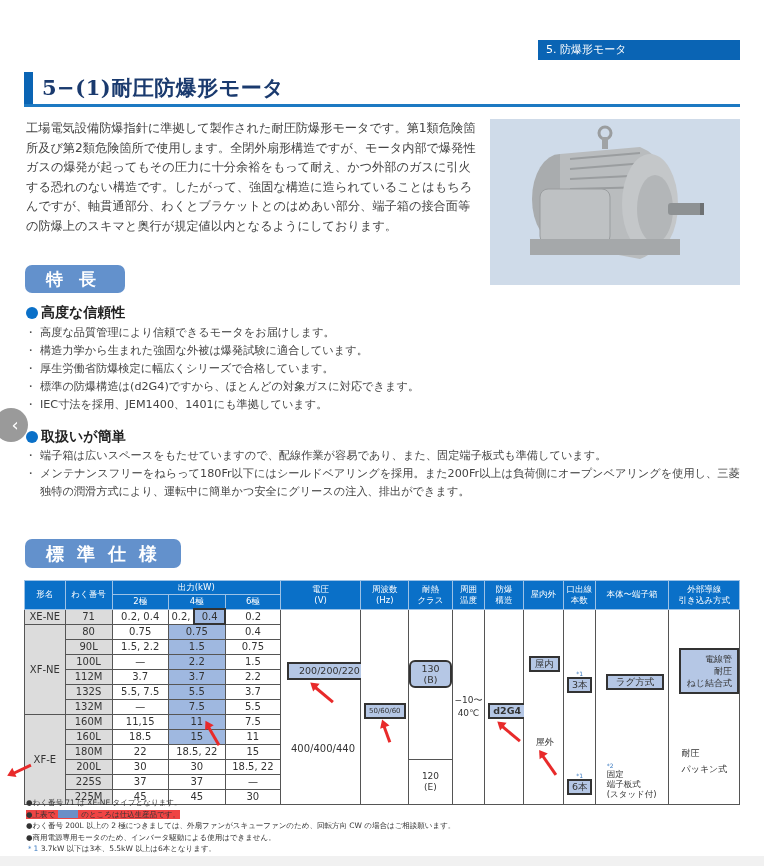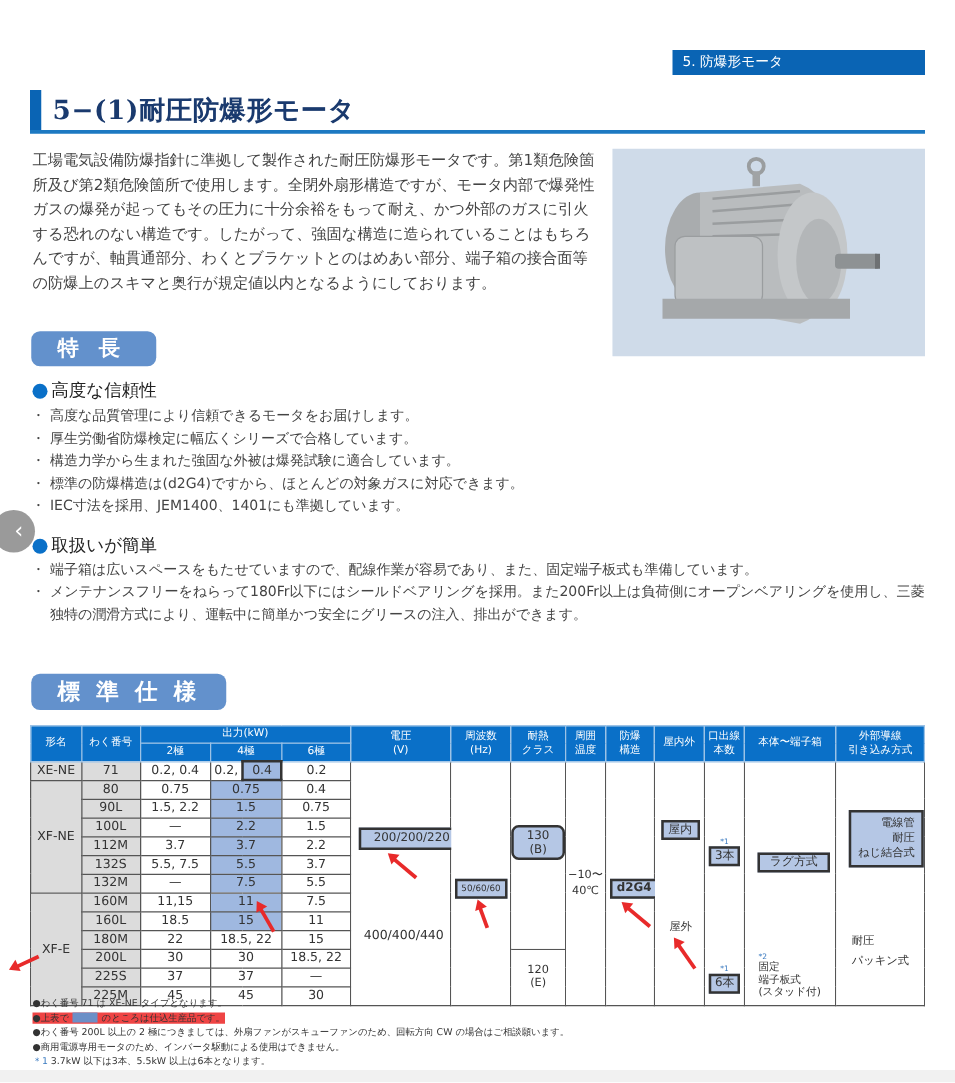--- a/index.html
+++ b/index.html
@@ -17,21 +17,21 @@
 
   .intro { position: absolute; left: 26px; top: 119px; width: 450px; font-size: 12.2px; line-height: 19.5px; color: #444; }
 
   .photo { position: absolute; left: 490px; top: 119px; width: 250px; height: 166px; background: #cfdbe9; overflow: hidden; }
 
   .pill { position: absolute; background: #6391cc; border-radius: 7px; color: #fff;
     font-family: "DejaVu Serif", "Liberation Serif", serif; font-weight: bold; text-align: center; }
   .pill-features { left: 25px; top: 265px; width: 100px; height: 28px; font-size: 17px; line-height: 28px; letter-spacing: 16px; padding-left: 8px; }
   .pill-specs { left: 25px; top: 539px; width: 156px; height: 29px; font-size: 18px; line-height: 29px; letter-spacing: 13px; padding-left: 10px; }
 
-  .sec-head { position: absolute; left: 26px; font-size: 14px; font-weight: normal; color: #222; display: flex; align-items: center; }
+  .sec-head { position: absolute; left: 26px; font-size: 14px; font-weight: bold; color: #222; display: flex; align-items: center; }
   .dot { width: 12px; height: 12px; border-radius: 50%; background: #0a70c8; margin-right: 3px; display: inline-block; }
   .bullets { position: absolute; left: 28px; font-size: 11.2px; line-height: 18px; color: #444; list-style: none; }
   .bullets li { padding-left: 12px; position: relative; }
   .bullets li::before { content: "・"; position: absolute; left: -3px; }
 
   .nav-back { position: absolute; left: -6px; top: 408px; width: 34px; height: 34px; border-radius: 50%;
     background: rgba(120,120,120,0.75); color: #fff; font-size: 18px; line-height: 34px; text-align: center; padding-left: 8px; }
 
   
   .spec { position: absolute; left: 24px; top: 580px; width: 716px; }
@@ -90,22 +90,22 @@
 </div>
 
 <div class="pill pill-features">特長</div>
 
 <div class="sec-head" style="top:304px;">
   <span class="dot"></span>
   <span>高度な信頼性</span>
 </div>
 <ul class="bullets" style="top:324px;">
   <li>高度な品質管理により信頼できるモータをお届けします。</li>
+  <li>構造力学から生まれた強固な外被は爆発試験に適合しています。</li>
   <li>厚生労働省防爆検定に幅広くシリーズで合格しています。</li>
-  <li>構造力学から生まれた強固な外被は爆発試験に適合しています。</li>
   <li>標準の防爆構造は(d2G4)ですから、ほとんどの対象ガスに対応できます。</li>
   <li>IEC寸法を採用、JEM1400、1401にも準拠しています。</li>
 </ul>
 
 <div class="nav-back">‹</div>
 
 <div class="sec-head" style="top:428px;">
   <span class="dot"></span>
   <span>取扱いが簡単</span>
 </div>
@@ -193,21 +193,21 @@
       <td class="big" rowspan="13">
         <div style="position:absolute; left:5px; top:46px;"><span class="box" style="padding:0 4px;">屋内</span></div>
         <div style="position:absolute; left:12px; top:126px; font-size:9px;">屋外</div>
         <div class="arrow" style="left:17px; top:142px; transform:rotate(55deg);"></div>
       </td>
       <td class="big" rowspan="13">
         <div style="position:absolute; left:3px; top:60px;"><span class="small-note">*1</span><span class="box" style="padding:0 3px;">3本</span></div>
         <div style="position:absolute; left:3px; top:162px;"><span class="small-note">*1</span><span class="box" style="padding:0 3px;">6本</span></div>
       </td>
       <td class="big" rowspan="13">
-        <div style="position:absolute; left:10px; top:72px;"><span class="box" style="padding:0 8px;">ラグ方式</span></div>
+        <div style="position:absolute; left:10px; top:64px;"><span class="box" style="padding:0 8px;">ラグ方式</span></div>
         <div style="position:absolute; left:11px; top:152px; text-align:left; font-size:8.5px; line-height:10px;">
           <span class="small-note">*2</span>
           <span>固定</span><br>
           <span>端子板式</span><br>
           <span>(スタッド付)</span>
         </div>
       </td>
       <td class="big" rowspan="13">
         <div style="position:absolute; left:10px; top:38px;"><span class="box" style="text-align:right; padding:3px 5px; font-size:9px;"><span>電線管</span><br><span>耐圧</span><br><span>ねじ結合式</span></span></div>
         <div style="position:absolute; left:12px; top:135px; text-align:left; font-size:9px; line-height:16px;">

